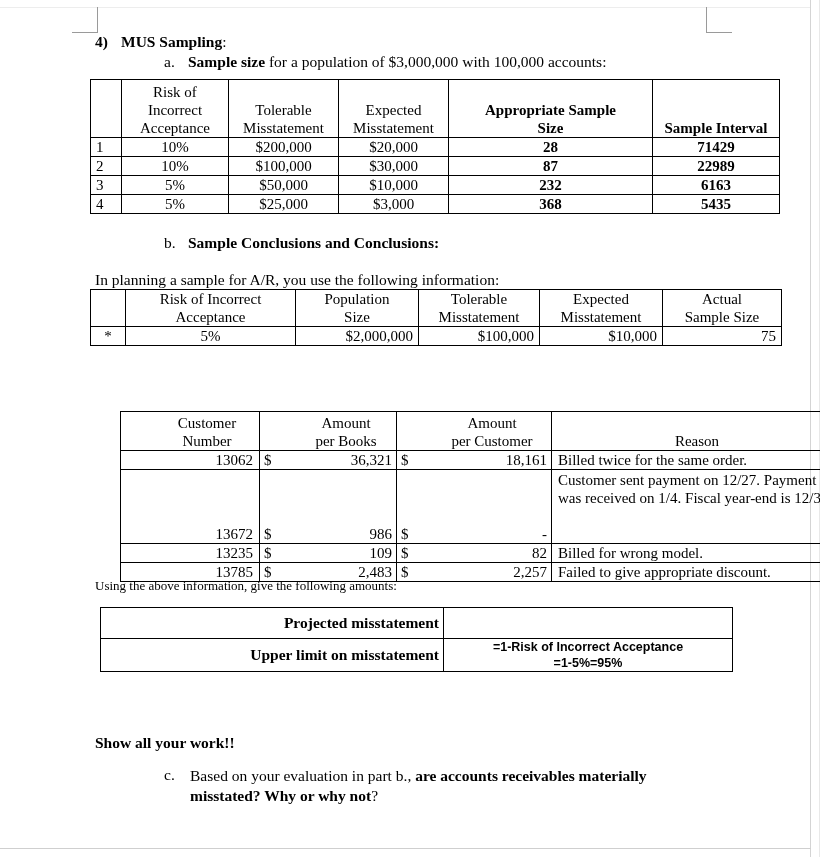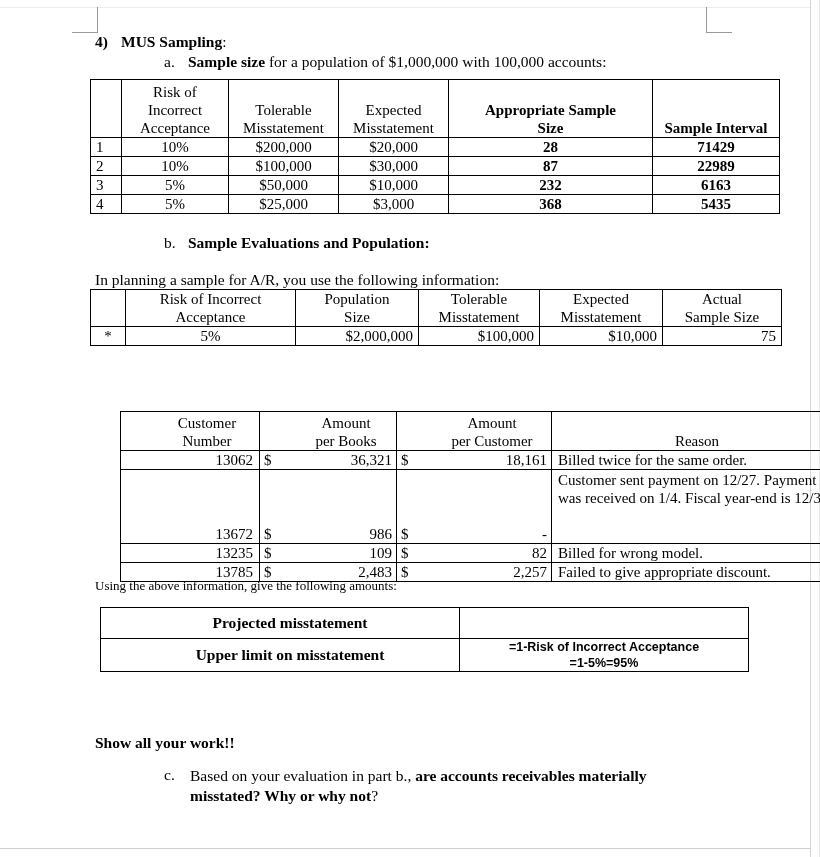--- a/index.html
+++ b/index.html
@@ -260,21 +260,21 @@
     top: 607px;
     width: 612px;
     font-weight: bold;
   }
   #table-answers td {
     height: 30px;
     vertical-align: middle;
     font-weight: bold;
     font-size: 15.5px;
   }
-  #table-answers td.a-label { width: 330px; text-align: center; padding-left: 24px; }
+  #table-answers td.a-label { width: 330px; text-align: right; padding-left: 8px; }
   #table-answers td.a-value { width: 280px; text-align: center; }
   .note-sans {
     font-family: "Liberation Sans", "DejaVu Sans", sans-serif;
     font-size: 12.5px;
     font-weight: bold;
     line-height: 16px;
   }
 </style>
 </head>
 <body>
@@ -294,21 +294,21 @@
     <div class="v"></div>
       <div class="h"></div>
   </div>
 
   <div class="content">
 
     <span class="q-number">4)</span>
     <span class="q-title"><span>MUS Sampling</span><span style="font-weight:normal">:</span></span>
 
     <span class="sub-a-marker">a.</span>
-    <span class="sub-a-text"><span class="b">Sample size</span><span> for a population of $1,000,000 with 100,000 accounts:</span></span>
+    <span class="sub-a-text"><span class="b">Sample size</span><span> for a population of $3,000,000 with 100,000 accounts:</span></span>
 
     <table class="doc-table" id="table-sample-size">
       <thead>
         <tr class="hdr">
           <td class="c-idx"></td>
           <td class="c-risk">
             <span>Risk of</span><br>
             <span>Incorrect</span><br>
             <span>Acceptance</span>
           </td>
@@ -359,21 +359,21 @@
           <td class="c-risk">5%</td>
           <td class="c-tol">$25,000</td>
           <td class="c-exp">$3,000</td>
           <td class="c-size">368</td>
           <td class="c-int">5435</td>
         </tr>
       </tbody>
     </table>
 
     <span class="sub-b-marker">b.</span>
-    <span class="sub-b-text">Sample Evaluations and Population:</span>
+    <span class="sub-b-text">Sample Conclusions and Conclusions:</span>
 
     <div class="para-planning">In planning a sample for A/R, you use the following information:</div>
 
     <table class="doc-table" id="table-planning">
       <thead>
         <tr class="hdr">
           <td class="p-star"></td>
           <td class="p-risk">
             <span>Risk of Incorrect</span><br>
             <span>Acceptance</span>

